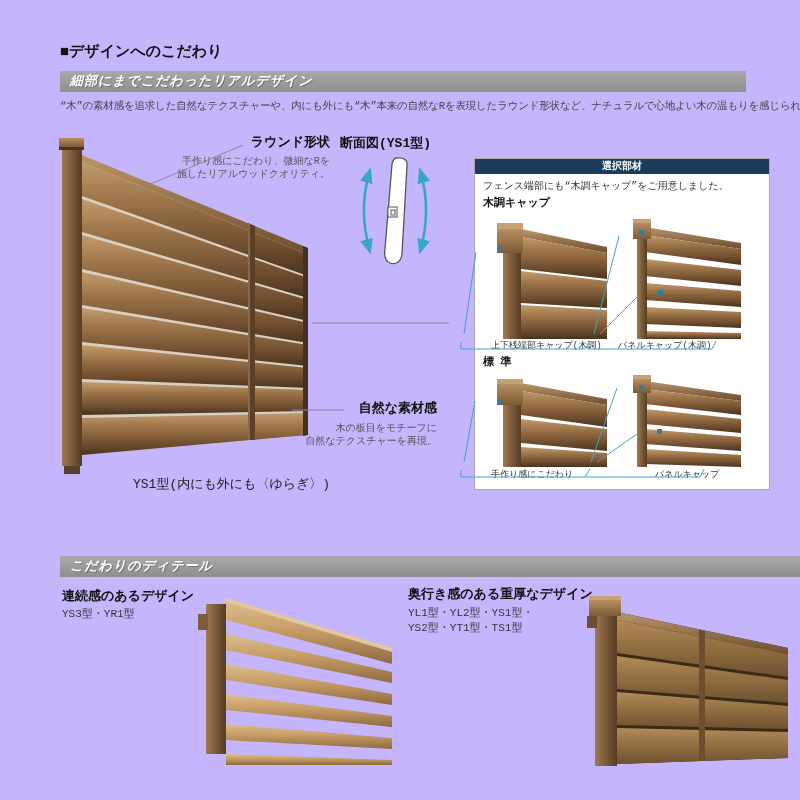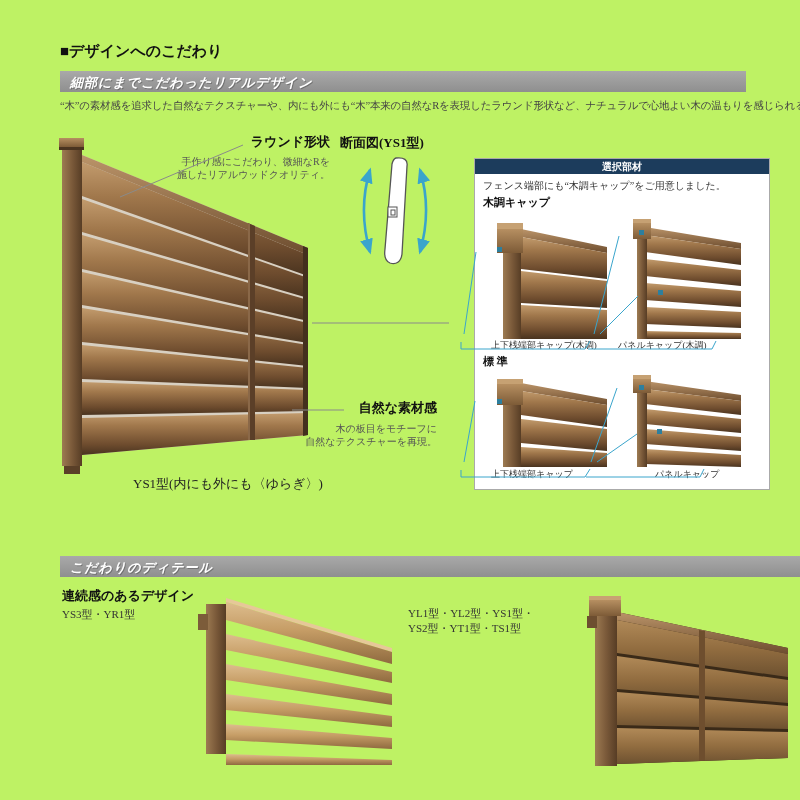--- a/index.html
+++ b/index.html
@@ -1,17 +1,17 @@
 <!DOCTYPE html>
 <html><head>
 <meta charset="utf-8">
 <style>
   html,body{margin:0;padding:0;background:#fff;}
-  #page{position:relative;width:800px;height:800px;background:#bef264;overflow:hidden;
-        font-family:Liberation Serif, serif;color:#222;}
+  #page{position:relative;width:800px;height:800px;background:#c4b5fd;overflow:hidden;
+        font-family:Liberation Mono, monospace;color:#222;}
   .abs{position:absolute;white-space:nowrap;}
   .h1{font-size:15px;font-weight:bold;color:#111;}
   .graybar{background:linear-gradient(#a9a9a9,#8f8f8f);height:21px;line-height:21px;
            padding-left:10px;box-sizing:border-box;}
   .graybar span{font-size:13px;font-weight:bold;font-style:italic;color:#fff;
                 letter-spacing:1px;text-shadow:1px 1px 0 rgba(0,0,0,.25);}
   .intro{font-size:10.5px;color:#444;letter-spacing:-0.2px;}
   .calloutTitle{font-size:13px;font-weight:bold;color:#111;}
   .calloutDesc{font-size:10px;color:#555;line-height:13px;}
   .rightAlign{text-align:right;}
@@ -170,21 +170,21 @@
       <polygon points="30,38 126,48 126,62 30,53" fill="url(#gSlat)"></polygon>
       <polygon points="30,58 126,66 126,80 30,73" fill="url(#gSlat)"></polygon>
       <polygon points="30,78 126,84 126,96 30,93" fill="url(#gSlat)"></polygon>
       <rect x="22" y="8" width="10" height="88" fill="url(#gPost)"></rect>
       <rect x="18" y="4" width="18" height="5" fill="#c6a173"></rect>
       <rect x="18" y="8" width="18" height="14" fill="url(#gCap)"></rect>
       <rect x="24" y="14" width="5" height="5" fill="#2d7f9e"></rect>
       <rect x="42" y="58" width="5" height="5" fill="#2d7f9e"></rect>
     </svg>
 
-    <div class="abs plabel" style="left:16px;top:309px;">上下桟端部キャップ</div>
+    <div class="abs plabel" style="left:16px;top:309px;">手作り感にこだわり</div>
     <div class="abs plabel" style="left:138px;top:309px;margin-left:42px;">パネルキャップ</div>
   </div>
 
   <div class="abs graybar" style="left:60px;top:556px;width:746px;">
     <span>こだわりのディテール</span>
   </div>
 
   <div class="abs secTitle" style="left:62px;top:587px;">連続感のあるデザイン</div>
   <div class="abs models" style="left:62px;top:607px;">YS3型・YR1型</div>
 
@@ -193,20 +193,21 @@
     <polygon points="34,12 200,62 200,74 34,30" fill="url(#gSlatL)"></polygon>
     <polygon points="34,44 200,82 200,93 34,60" fill="url(#gSlatL)"></polygon>
     <polygon points="34,74 200,104 200,115 34,90" fill="url(#gSlatL)"></polygon>
     <polygon points="34,104 200,126 200,137 34,120" fill="url(#gSlatL)"></polygon>
     <polygon points="34,134 200,148 200,159 34,150" fill="url(#gSlatL)"></polygon>
     <polygon points="34,164 200,170 200,175 34,175" fill="url(#gSlatL)"></polygon>
     <rect x="14" y="14" width="20" height="150" fill="url(#gPost)"></rect>
     <rect x="6" y="24" width="10" height="16" fill="#7c5c3a"></rect>
   </svg>
 
+  <div class="abs secTitle" style="left:408px;top:585px;">奥行き感のある重厚なデザイン</div>
   <div class="abs models" style="left:408px;top:606px;">YL1型・YL2型・YS1型・</div>
   <div class="abs models" style="left:408px;top:621px;">YS2型・YT1型・TS1型</div>
 
   <svg class="abs" style="left:583px;top:590px;" width="210" height="190" viewBox="0 0 210 190">
     <polygon points="34,22 205,58 205,168 34,174" fill="#3a2a18"></polygon>
     <polygon points="34,22 205,58 205,64 34,30" fill="url(#gRail)"></polygon>
     <polygon points="34,30 205,64 205,87 34,63" fill="url(#gBoard)"></polygon>
     <polygon points="34,66 205,90 205,113 34,99" fill="url(#gBoard)"></polygon>
     <polygon points="34,102 205,116 205,139 34,135" fill="url(#gBoard)"></polygon>
     <polygon points="34,138 205,142 205,168 34,174" fill="url(#gBoard)"></polygon>

